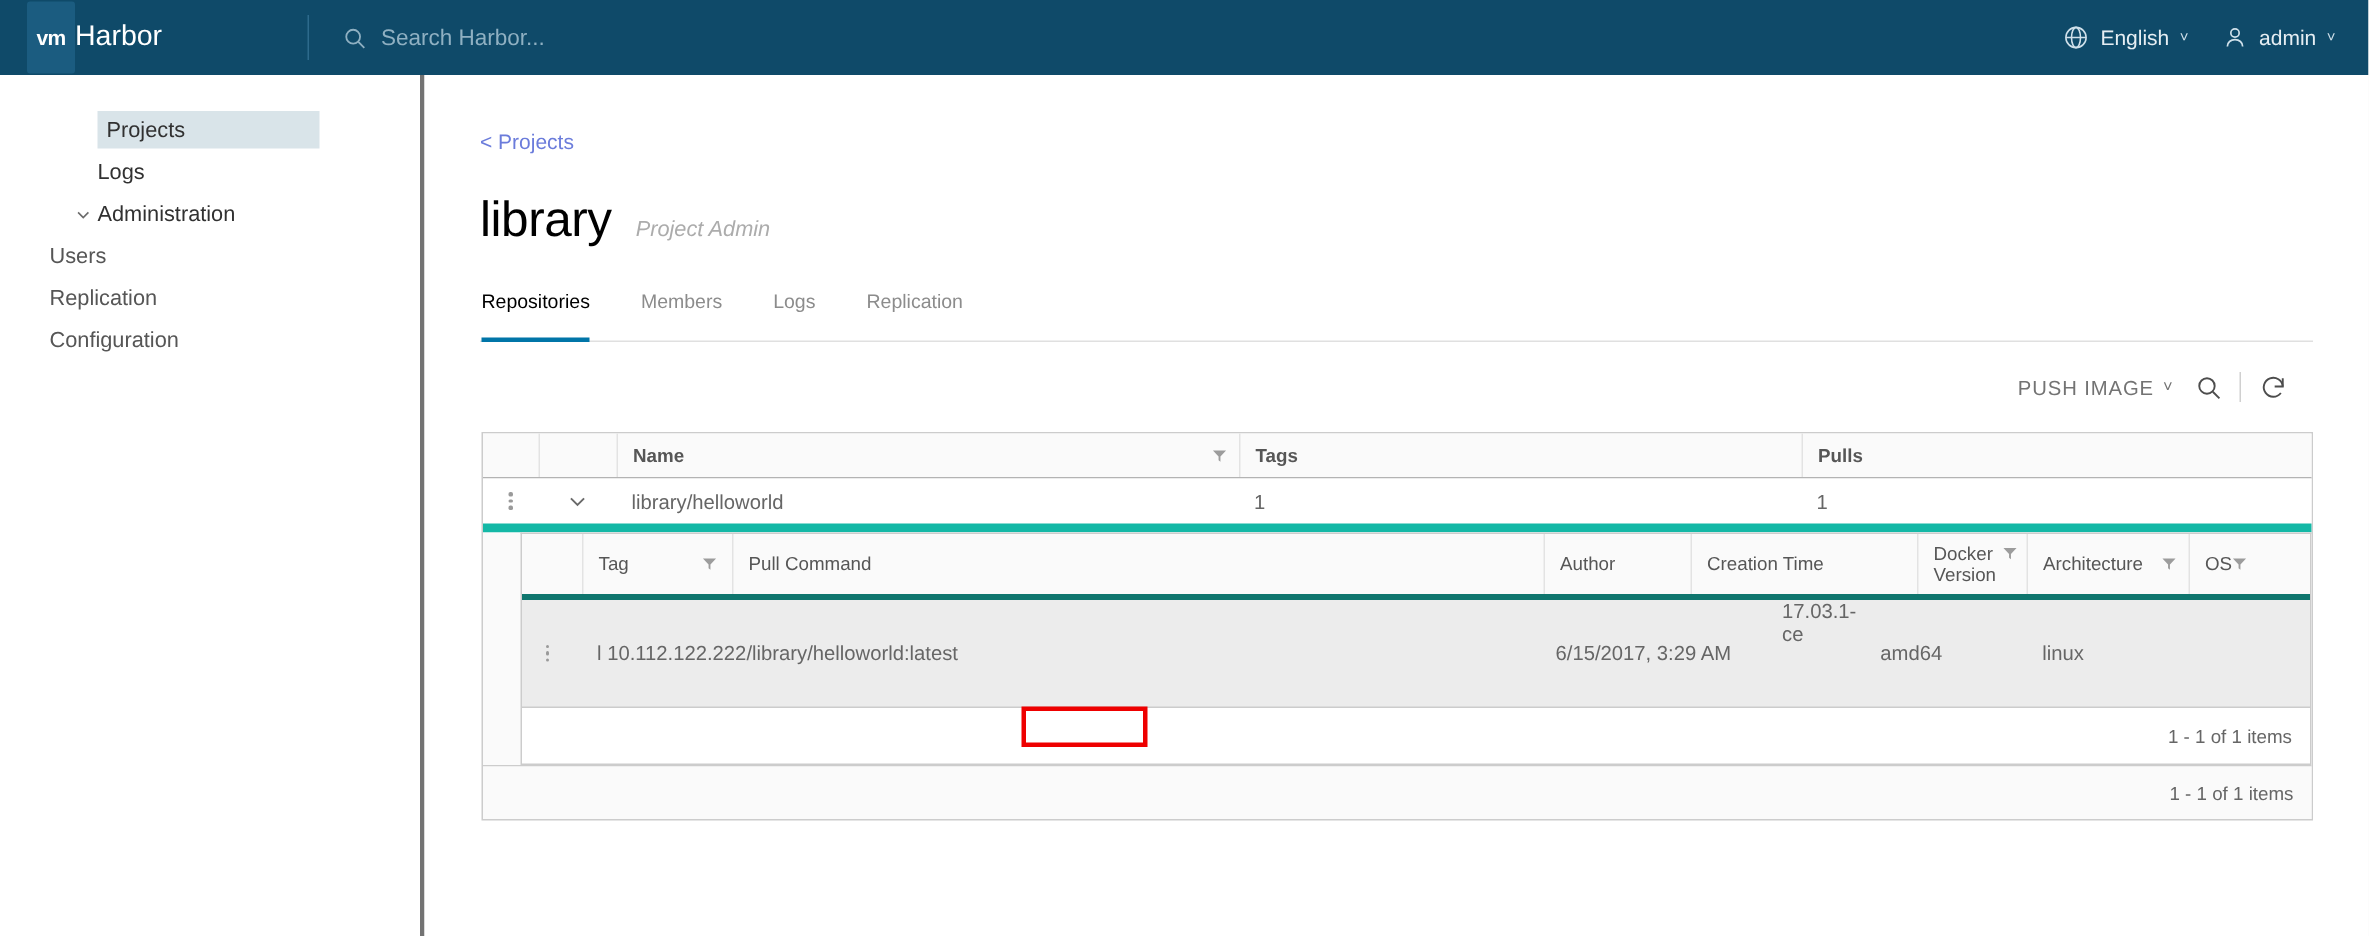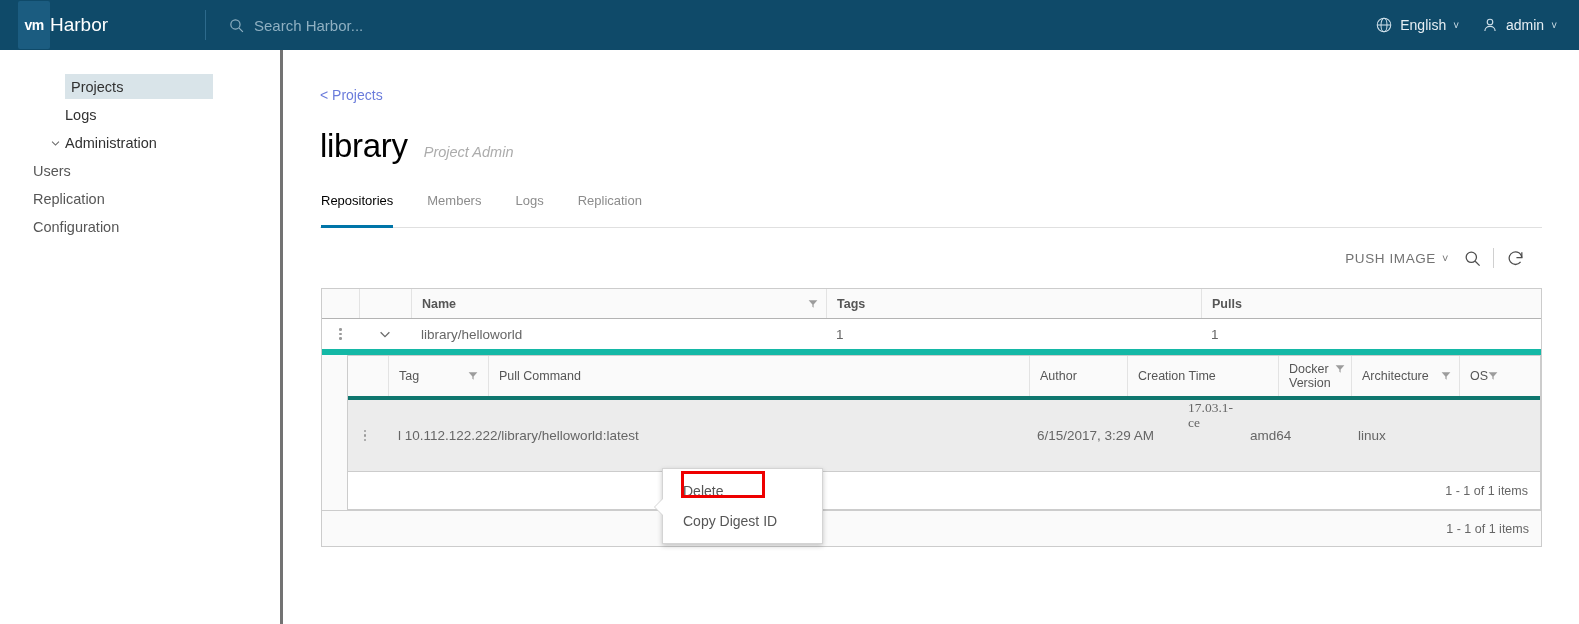--- a/index.html
+++ b/index.html
@@ -227,21 +227,21 @@
   .i-os   { flex: 1 1 auto; justify-content: flex-start; padding-right: 10px !important; }
 
   .i-row {
     display: flex; align-items: stretch; height: 72px;
     background: #ececec;
     border-bottom: 1px solid #cccccc;
     color: #666666; font-size: 13.5px;
   }
   .i-row .cell { display: flex; align-items: center; padding: 0 6px 0 10px; }
   .i-row .i-kebab { justify-content: center; padding-left: 0; }
-  .i-row .i-dock { align-items: center; font-family: Liberation Serif, serif; }
+  .i-row .i-dock { align-items: center; }
   .i-foot {
     height: 38px; display: flex; align-items: center;
     justify-content: flex-end;
     padding-right: 12px;
     background: #ffffff;
     color: #666666; font-size: 12.5px;
     border-bottom: 1px solid #cccccc;
   }
   .o-foot {
     height: 35px; display: flex; align-items: center;
@@ -511,20 +511,16 @@
             </div>
           </div>
         </div>
 
         <div class="o-foot">
           <span>1 - 1 of 1 items</span>
         </div>
       </div>
     </div>
 
-    <div class="popup">
-      <div class="popup-item highlight">Delete</div>
-      <div class="popup-item">Copy Digest ID</div>
-    </div>
     <div class="redbox"></div>
 
   </main>
 </div>
 
 </body></html>

